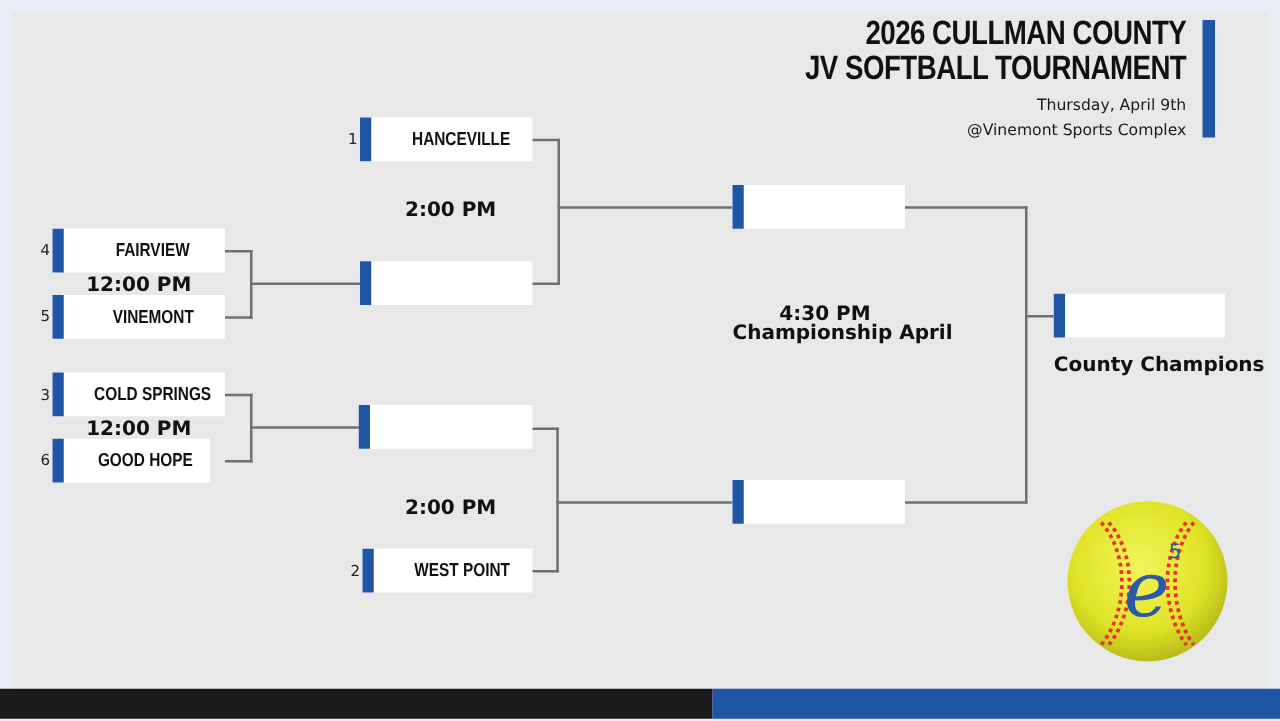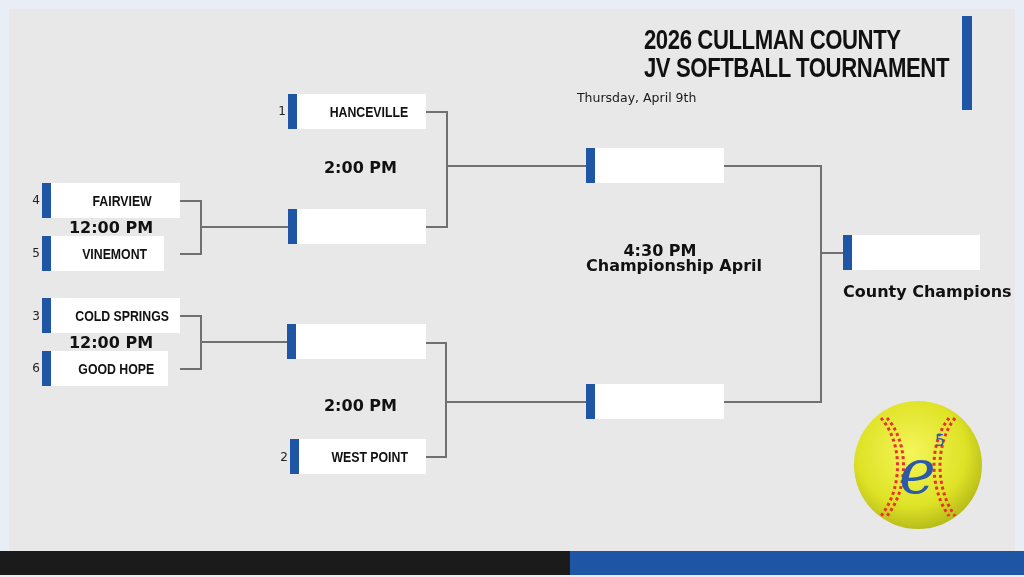--- a/index.html
+++ b/index.html
@@ -1,18 +1,18 @@
 <!DOCTYPE html>
 <html><head>
 <meta charset="utf-8">
 <style>
   html, body { margin: 0; padding: 0; }
   body { width: 1024px; height: 577px; position: relative; overflow: hidden; background: #e9eef6; font-family: "DejaVu Sans", sans-serif; }
   .canvas { position: absolute; left: 9px; top: 9px; width: 1006px; height: 542px; background: #e8e8e8; }
-  .title { position: absolute; right: 75px; top: 26px; text-align: left; }
+  .title { position: absolute; right: 75px; top: 12px; text-align: right; }
   .title-line { font-family: "Liberation Sans", sans-serif; font-weight: bold; font-size: 27px; line-height: 28px; color: #111; letter-spacing: -0.5px; display: block; transform: scaleX(0.82); transform-origin: right center; white-space: nowrap; }
   .subtitle { font-family: "DejaVu Sans", sans-serif; font-weight: normal; font-size: 12.5px; color: #1a1a1a; line-height: 20px; white-space: nowrap; display: block; }
   .title-bar { position: absolute; left: 962px; top: 16px; width: 10px; height: 94px; background: #1f55a5; }
   .slot { position: absolute; height: 35px; background: #fff; }
   .slot .bar { position: absolute; left: 0; top: 0; width: 9px; height: 100%; background: #1f55a5; }
   .slot .name { position: absolute; left: 23px; right: 0; top: 0; height: 100%; display: flex; align-items: center; justify-content: center; }
   .slot .name span { font-family: "Liberation Sans", sans-serif; font-weight: bold; font-size: 15px; color: #111; transform: scaleX(0.82); white-space: nowrap; display: inline-block; }
   .seed { position: absolute; font-size: 12px; color: #222; font-family: "DejaVu Sans", sans-serif; width: 14px; text-align: right; }
   .time { position: absolute; font-family: "DejaVu Sans", sans-serif; font-weight: bold; font-size: 16px; color: #111; text-align: center; white-space: nowrap; line-height: 15px; }
   .line { position: absolute; background: #707070; }
@@ -22,33 +22,34 @@
 </style>
 </head>
 <body>
 
 <div class="canvas"></div>
 
 <div class="title">
   <span class="title-line">2026 CULLMAN COUNTY</span>
   <span class="title-line">JV SOFTBALL TOURNAMENT</span>
   <span class="subtitle" style="margin-top:6px;">Thursday, April 9th</span>
+  <span class="subtitle">@Vinemont Sports Complex</span>
 </div>
 <div class="title-bar"></div>
 
 <div class="seed" style="left:26px; top:193px;">4</div>
 <div class="slot" style="left:42px; top:183px; width:138px;">
   <div class="bar"></div>
   <div class="name">
       <span>FAIRVIEW</span>
     </div>
 </div>
 <div class="time" style="left:42px; width:138px; top:220px;">12:00 PM</div>
 <div class="seed" style="left:26px; top:246px;">5</div>
-<div class="slot" style="left:42px; top:236px; width:122px;">
+<div class="slot" style="left:42px; top:236px; width:138px;">
   <div class="bar"></div>
   <div class="name">
       <span>VINEMONT</span>
     </div>
 </div>
 
 <div class="seed" style="left:26px; top:309px;">3</div>
 <div class="slot" style="left:42px; top:298px; width:138px;">
   <div class="bar"></div>
   <div class="name">

